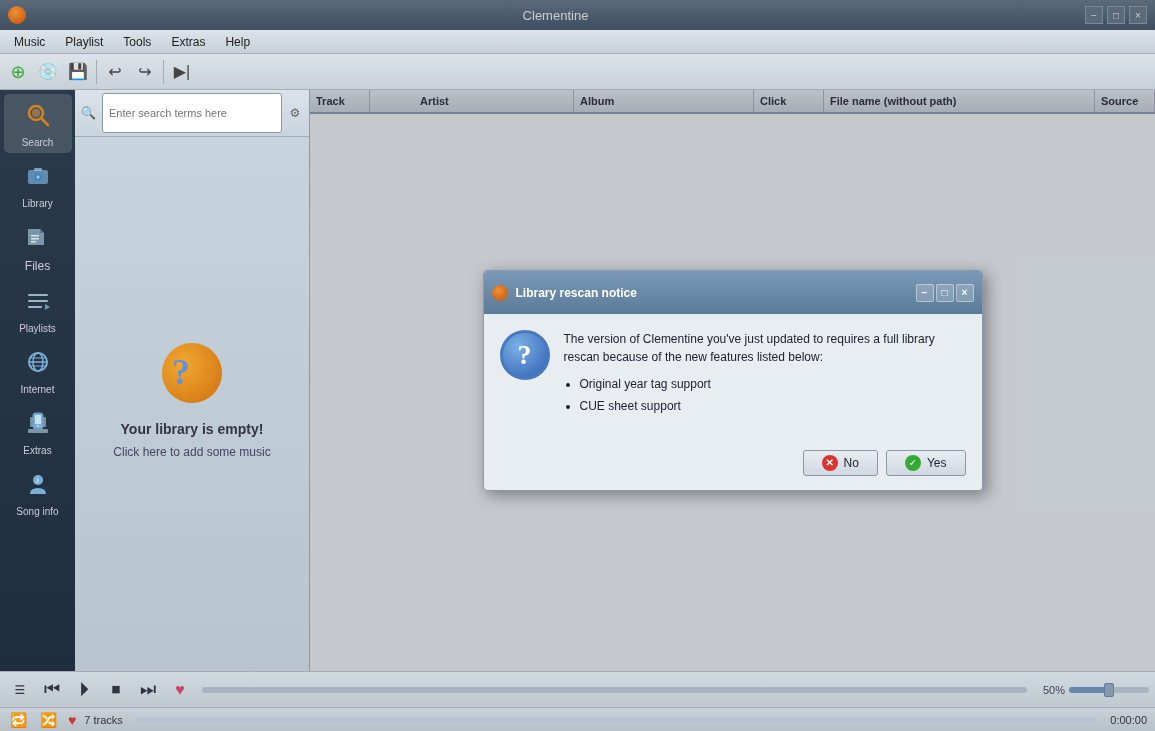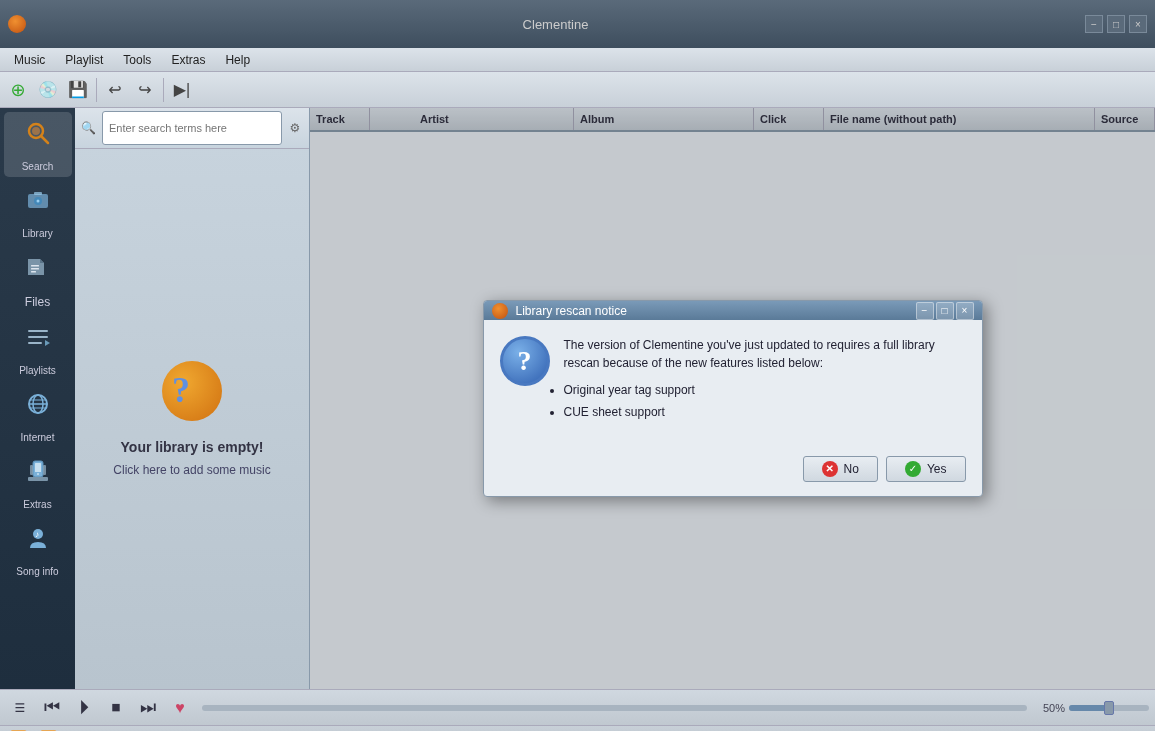--- a/index.html
+++ b/index.html
@@ -1,21 +1,21 @@
 <!DOCTYPE html>
 <html><head>
   <meta charset="utf-8">
   <style>
     * { box-sizing: border-box; margin: 0; padding: 0; }
     body { font-family: 'Segoe UI', Arial, sans-serif; font-size: 12px; background: #3c4a5a; overflow: hidden; width: 1155px; height: 731px; }
 
     
     #titlebar {
       background: linear-gradient(to bottom, #5a6a7a, #3e4e5e);
-      height: 48px;
+      height: 30px;
       display: flex;
       align-items: center;
       justify-content: space-between;
       padding: 0 8px;
       color: #ccc;
     }
     #titlebar-title { flex: 1; text-align: center; font-size: 13px; }
     #titlebar-controls { display: flex; gap: 4px; }
     .title-btn {
       width: 18px; height: 18px;
@@ -85,21 +85,21 @@
     .sidebar-item {
       width: 68px;
       display: flex;
       flex-direction: column;
       align-items: center;
       padding: 5px 2px;
       border-radius: 5px;
       cursor: pointer;
       color: #ccd;
       font-size: 11px;
-      gap: 12px;
+      gap: 6px;
     }
     .sidebar-item.active { background: rgba(255,255,255,0.15); }
     .sidebar-icon { width: 32px; height: 32px; display: flex; align-items: center; justify-content: center; }
 
     
     #left-panel {
       width: 235px;
       background: linear-gradient(to bottom, #c8d4de, #b8c4ce);
       border-right: 1px solid #8899aa;
       display: flex;
@@ -114,21 +114,21 @@
       top: 0; left: 0; right: 0;
       display: flex;
       align-items: center;
       padding: 3px;
       background: linear-gradient(to bottom, #dce3ea, #c8d4de);
       border-bottom: 1px solid #aab;
       gap: 2px;
     }
     #search-bar input {
       flex: 1;
-      height: 34px;
+      height: 40px;
       border: 1px solid #8899aa;
       border-radius: 3px;
       padding: 0 6px;
       background: white;
       font-size: 11px;
       color: #888;
     }
     .search-icon-btn {
       width: 22px; height: 22px;
       background: transparent;
@@ -285,27 +285,27 @@
     #dialog {
       width: 500px;
       background: #e8edf2;
       border: 1px solid #8899aa;
       border-radius: 4px;
       box-shadow: 4px 4px 16px rgba(0,0,0,0.4);
       overflow: hidden;
     }
     #dialog-titlebar {
       background: linear-gradient(to bottom, #7a9ab8, #5a7a98);
-      height: 19px;
+      height: 43px;
       display: flex;
       align-items: center;
       padding: 0 8px;
       color: white;
       font-size: 12px;
-      font-weight: normal;
+      font-weight: bold;
     }
     #dialog-titlebar-logo { margin-right: 8px; }
     #dialog-titlebar-title { flex: 1; }
     .dialog-title-btn {
       width: 18px; height: 18px;
       background: rgba(255,255,255,0.2);
       border: 1px solid rgba(255,255,255,0.4);
       color: white;
       font-size: 10px;
       display: flex; align-items: center; justify-content: center;
@@ -328,21 +328,21 @@
       border-radius: 50%;
       display: flex; align-items: center; justify-content: center;
       color: white;
       font-size: 28px;
       font-weight: bold;
       font-family: serif;
       border: 3px solid #4878c0;
     }
     #dialog-text { flex: 1; }
     #dialog-text p { font-size: 12px; color: #223; line-height: 1.5; margin-bottom: 8px; }
-    #dialog-text ul { font-size: 12px; color: #223; line-height: 1.8; margin-bottom: 8px; }
+    #dialog-text ul { margin-left: 16px; font-size: 12px; color: #223; line-height: 1.8; margin-bottom: 8px; }
     #dialog-buttons {
       display: flex;
       justify-content: flex-end;
       padding: 8px 16px 14px;
       gap: 8px;
     }
     .dialog-btn {
       padding: 4px 18px;
       border: 1px solid #8899aa;
       border-radius: 3px;

